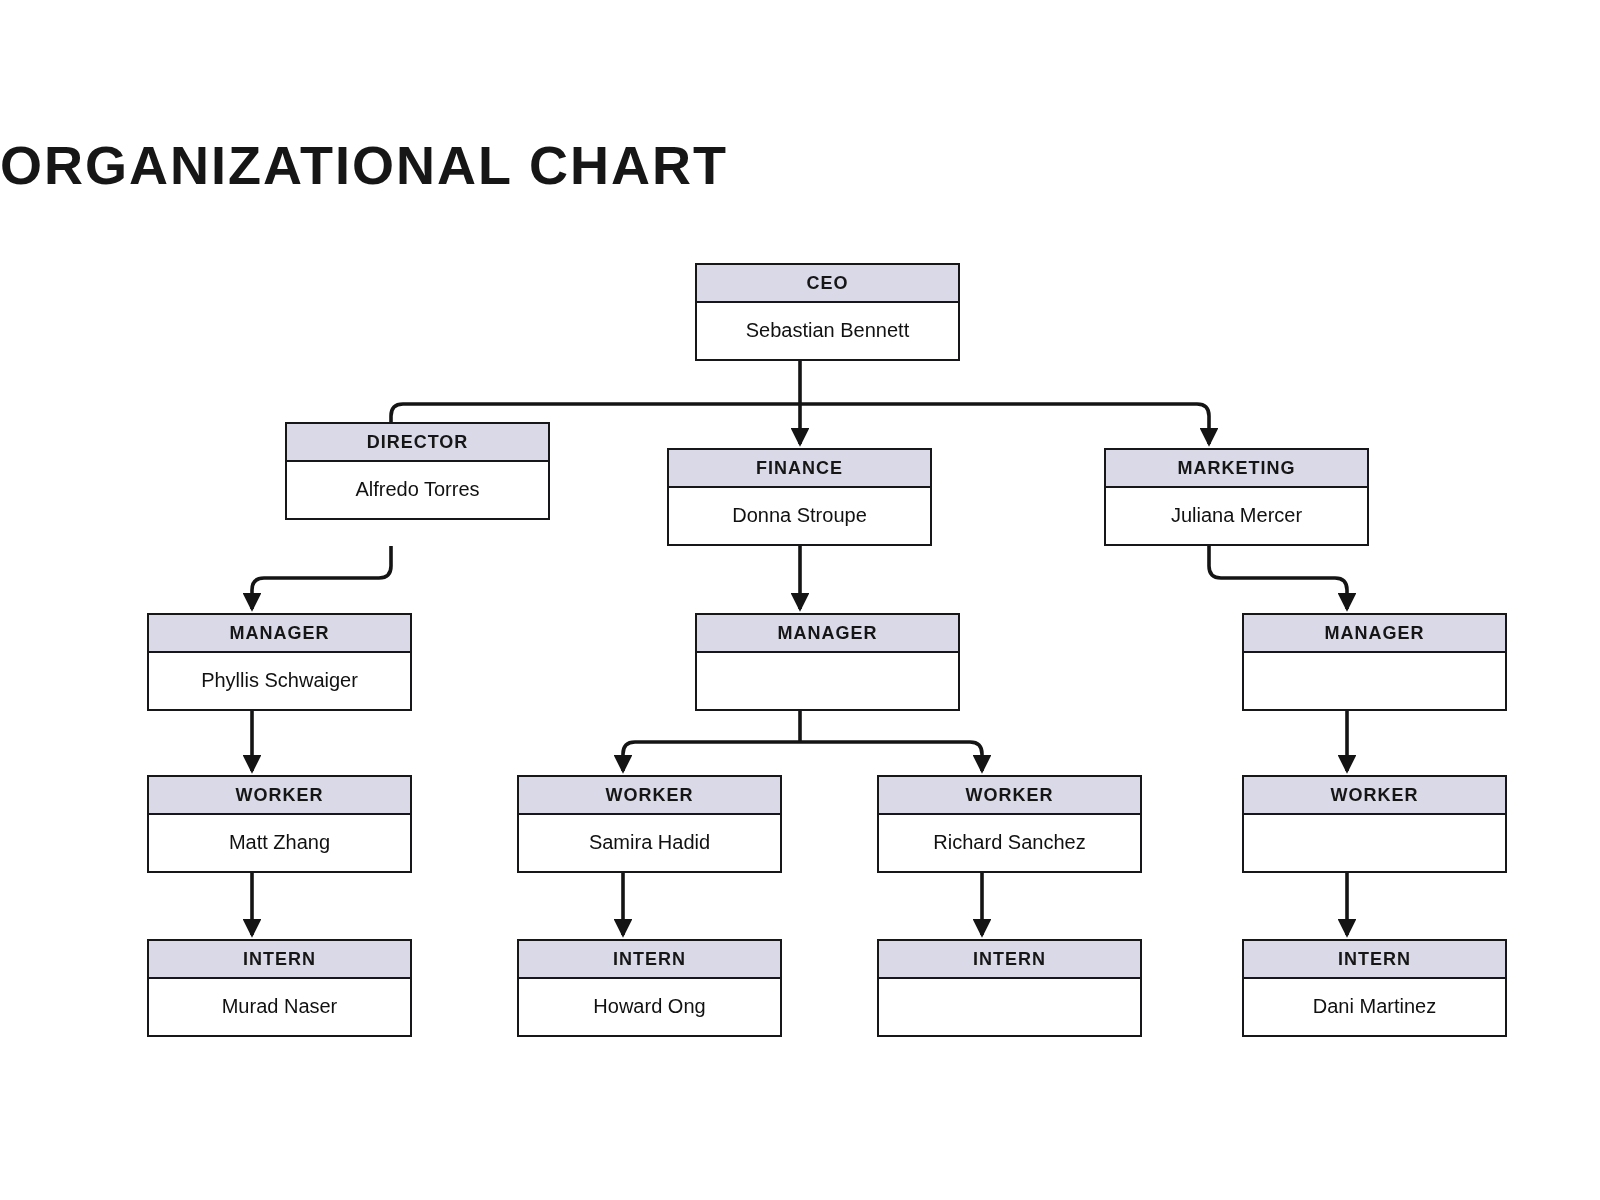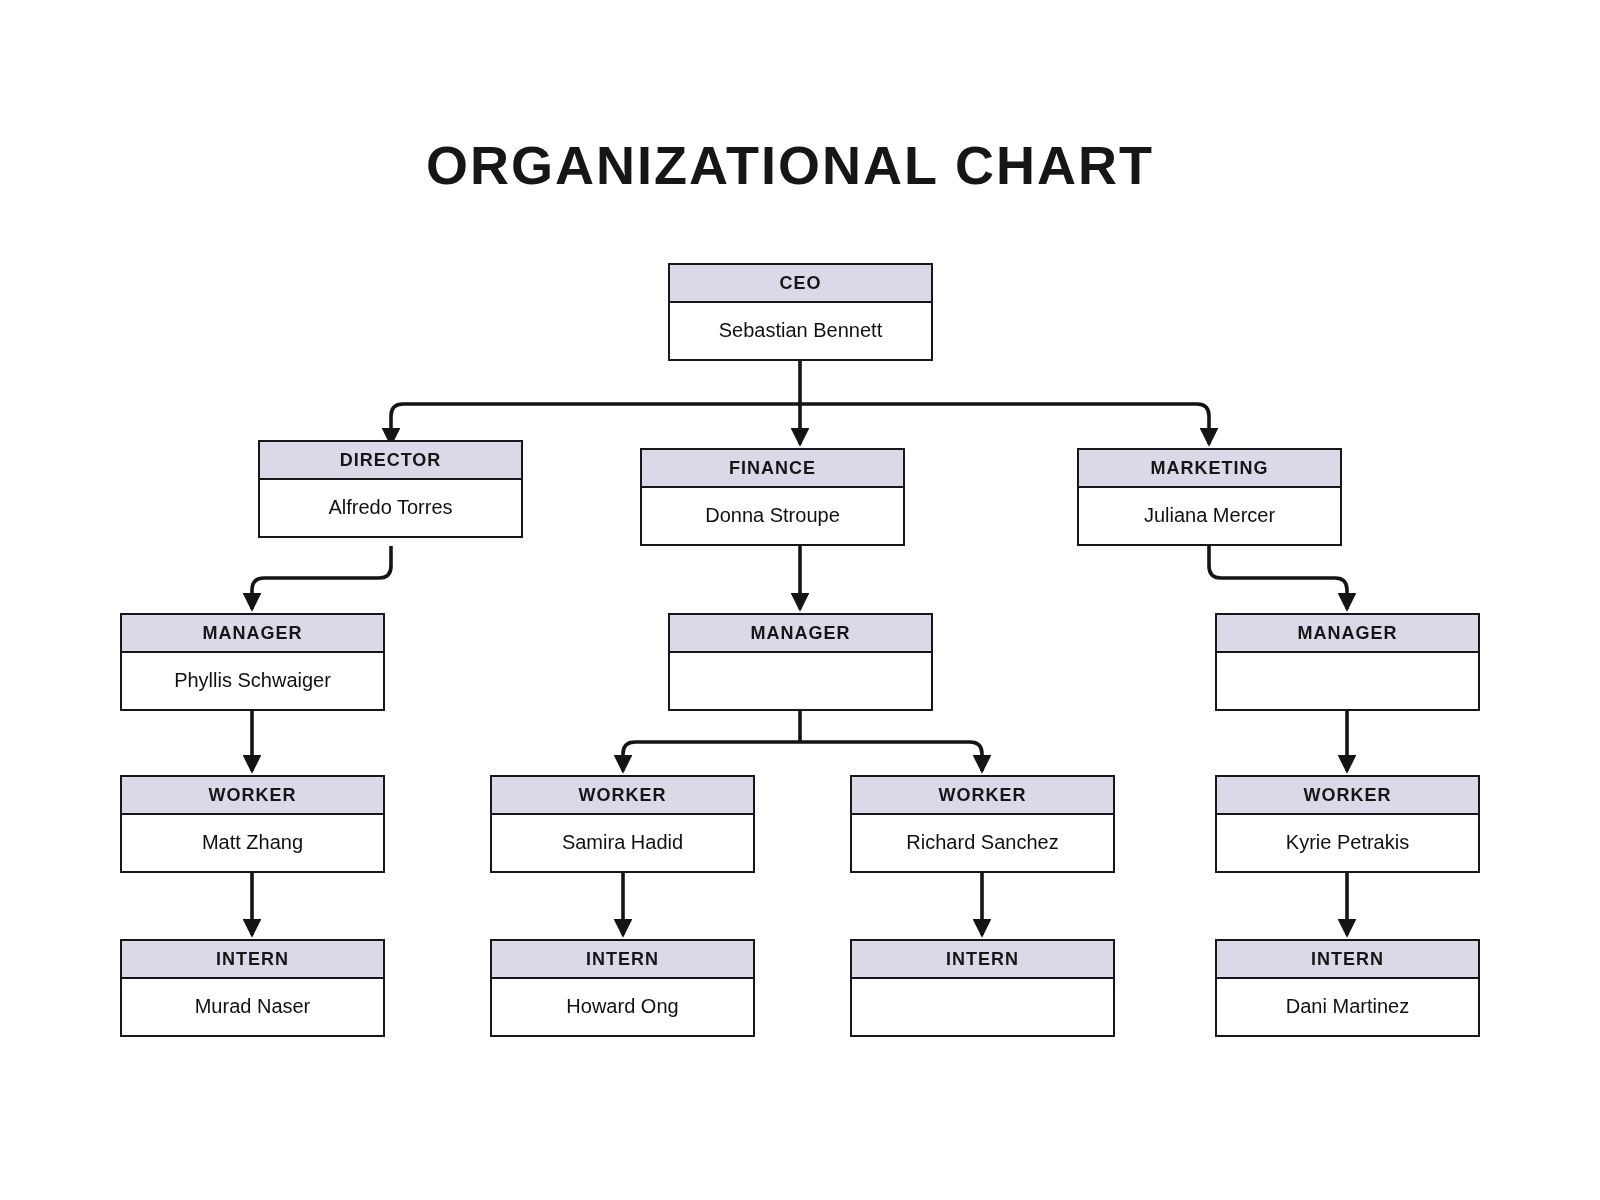--- a/index.html
+++ b/index.html
@@ -17,21 +17,21 @@
     width:1600px;
     height:1200px;
     background:var(--canvas-bg);
     overflow:hidden;
   }
   .chart-title{
     position:absolute;
     top:134px;
     left:0;
     width:1580px;
-    text-align:center;
+    text-align:left;
     font-size:54px;
     font-weight:800;
     letter-spacing:2px;
     color:var(--title-color);
     font-family:"Liberation Sans", sans-serif;
   }
   svg.connectors{
     position:absolute;
     left:0;top:0;
     width:1600px;height:1200px;
@@ -41,20 +41,21 @@
     stroke:var(--connector);
     stroke-width:3.6;
   }
   #arrowhead path{fill:var(--connector);}
   .node{
     position:absolute;
     width:265px;
     height:98px;
     border:2px solid var(--border);
     background:#ffffff;
+    margin-left:27px;
   }
   .node-header{
     height:38px;
     background:var(--header-bg);
     border-bottom:2px solid var(--border);
     display:flex;align-items:center;justify-content:center;
     font-size:18px;
     font-weight:700;
     letter-spacing:1px;
     color:var(--title-color);
@@ -107,21 +108,21 @@
     <path class="edge" d="M623,873 V935" marker-end="url(#arrowhead)"></path>
     <path class="edge" d="M982,873 V935" marker-end="url(#arrowhead)"></path>
     <path class="edge" d="M1347,873 V935" marker-end="url(#arrowhead)"></path>
   </svg>
 
   <div class="node" style="left:668px;top:263px">
     <div class="node-header">CEO</div>
     <div class="node-body">Sebastian Bennett</div>
   </div>
 
-  <div class="node" style="left:258px;top:440px">
+  <div class="node" style="left:258px;top:422px">
     <div class="node-header">DIRECTOR</div>
     <div class="node-body">Alfredo Torres</div>
   </div>
   <div class="node" style="left:640px;top:448px">
     <div class="node-header">FINANCE</div>
     <div class="node-body">Donna Stroupe</div>
   </div>
   <div class="node" style="left:1077px;top:448px">
     <div class="node-header">MARKETING</div>
     <div class="node-body">Juliana Mercer</div>
@@ -145,21 +146,20 @@
   <div class="node" style="left:490px;top:775px">
     <div class="node-header">WORKER</div>
     <div class="node-body">Samira Hadid</div>
   </div>
   <div class="node" style="left:850px;top:775px">
     <div class="node-header">WORKER</div>
     <div class="node-body">Richard Sanchez</div>
   </div>
   <div class="node" style="left:1215px;top:775px">
     <div class="node-header">WORKER</div>
-    <div class="node-body">Kyrie Petrakis</div>
   </div>
 
   <div class="node" style="left:120px;top:939px">
     <div class="node-header">INTERN</div>
     <div class="node-body">Murad Naser</div>
   </div>
   <div class="node" style="left:490px;top:939px">
     <div class="node-header">INTERN</div>
     <div class="node-body">Howard Ong</div>
   </div>

